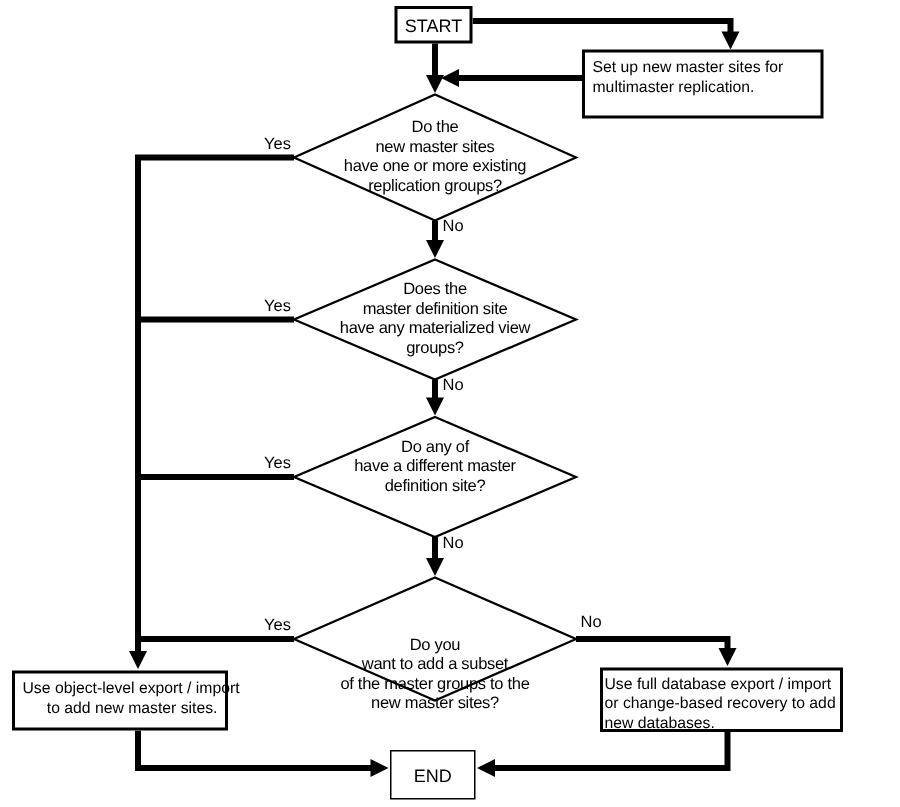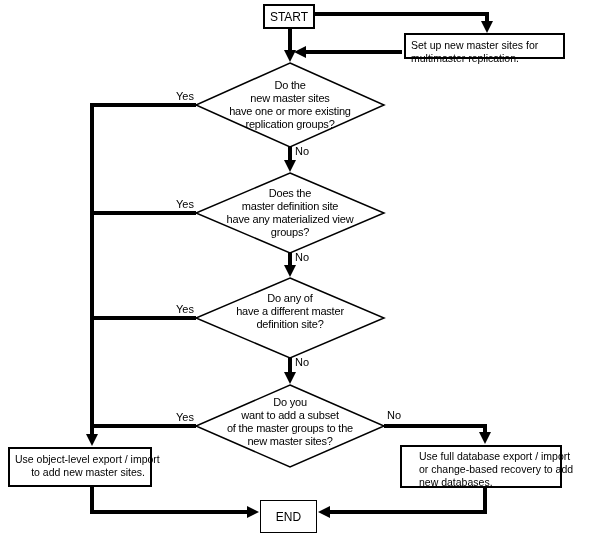--- a/index.html
+++ b/index.html
@@ -4,23 +4,23 @@
 <style>
   html,body{margin:0;padding:0;background:#fff;}
   .canvas{
     position:relative;width:600px;height:538px;background:#fff;
     font-family:"Liberation Sans", sans-serif;color:#000;overflow:hidden;
   }
   .canvas svg{position:absolute;left:0;top:0;z-index:0;}
   .node{position:absolute;z-index:2;background:#fff;border:2px solid #000;box-sizing:border-box;}
   .center{display:flex;align-items:center;justify-content:center;text-align:center;}
   .start-box{left:263px;top:4px;width:52px;height:25px;font-size:12px;}
-  .setup-box{left:404px;top:33px;width:161px;height:26px;font-size:10.5px;line-height:13px;padding:4px 5px;white-space:nowrap;}
+  .setup-box{left:388px;top:33px;width:161px;height:46px;font-size:10.5px;line-height:13px;padding:4px 5px;white-space:nowrap;}
   .left-box{left:8px;top:447px;width:144px;height:40px;font-size:10.5px;line-height:13px;padding:4px 5px;white-space:nowrap;text-align:right;}
-  .right-box{left:400px;top:445px;width:162px;height:43px;font-size:10.5px;line-height:13px;padding:3px 17px;white-space:nowrap;}
+  .right-box{left:400px;top:445px;width:162px;height:43px;font-size:10.5px;line-height:13px;padding:3px 1px;white-space:nowrap;}
   .end-box{left:260px;top:500px;width:57px;height:33px;font-size:12px;border-width:1px;}
   .dtext{position:absolute;z-index:2;left:200px;width:180px;text-align:center;
     font-size:11px;line-height:13px;letter-spacing:-0.2px;}
   .lbl{position:absolute;z-index:2;font-size:11px;}
   .yes-lbl{width:30px;text-align:right;left:164px;}
   .no-lbl{left:295px;}
 </style>
 </head>
 <body>
 
@@ -79,21 +79,21 @@
     <div>Do the</div>
     <div>new master sites</div>
     <div>have one or more existing</div>
     <div>replication groups?</div>
   </div>
   <div class="dtext" style="top:292px">
     <div>Do any of</div>
     <div>have a different master</div>
     <div>definition site?</div>
   </div>
-  <div class="dtext" style="top:396px">
+  <div class="dtext" style="top:424px">
     <div>Do you</div>
     <div>want to add a subset</div>
     <div>of the master groups to the</div>
     <div>new master sites?</div>
   </div>
 
   <div class="lbl yes-lbl" style="top:90px">Yes</div>
   <div class="lbl yes-lbl" style="top:198px">Yes</div>
   <div class="lbl yes-lbl" style="top:303px">Yes</div>
   <div class="lbl yes-lbl" style="top:411px">Yes</div>

